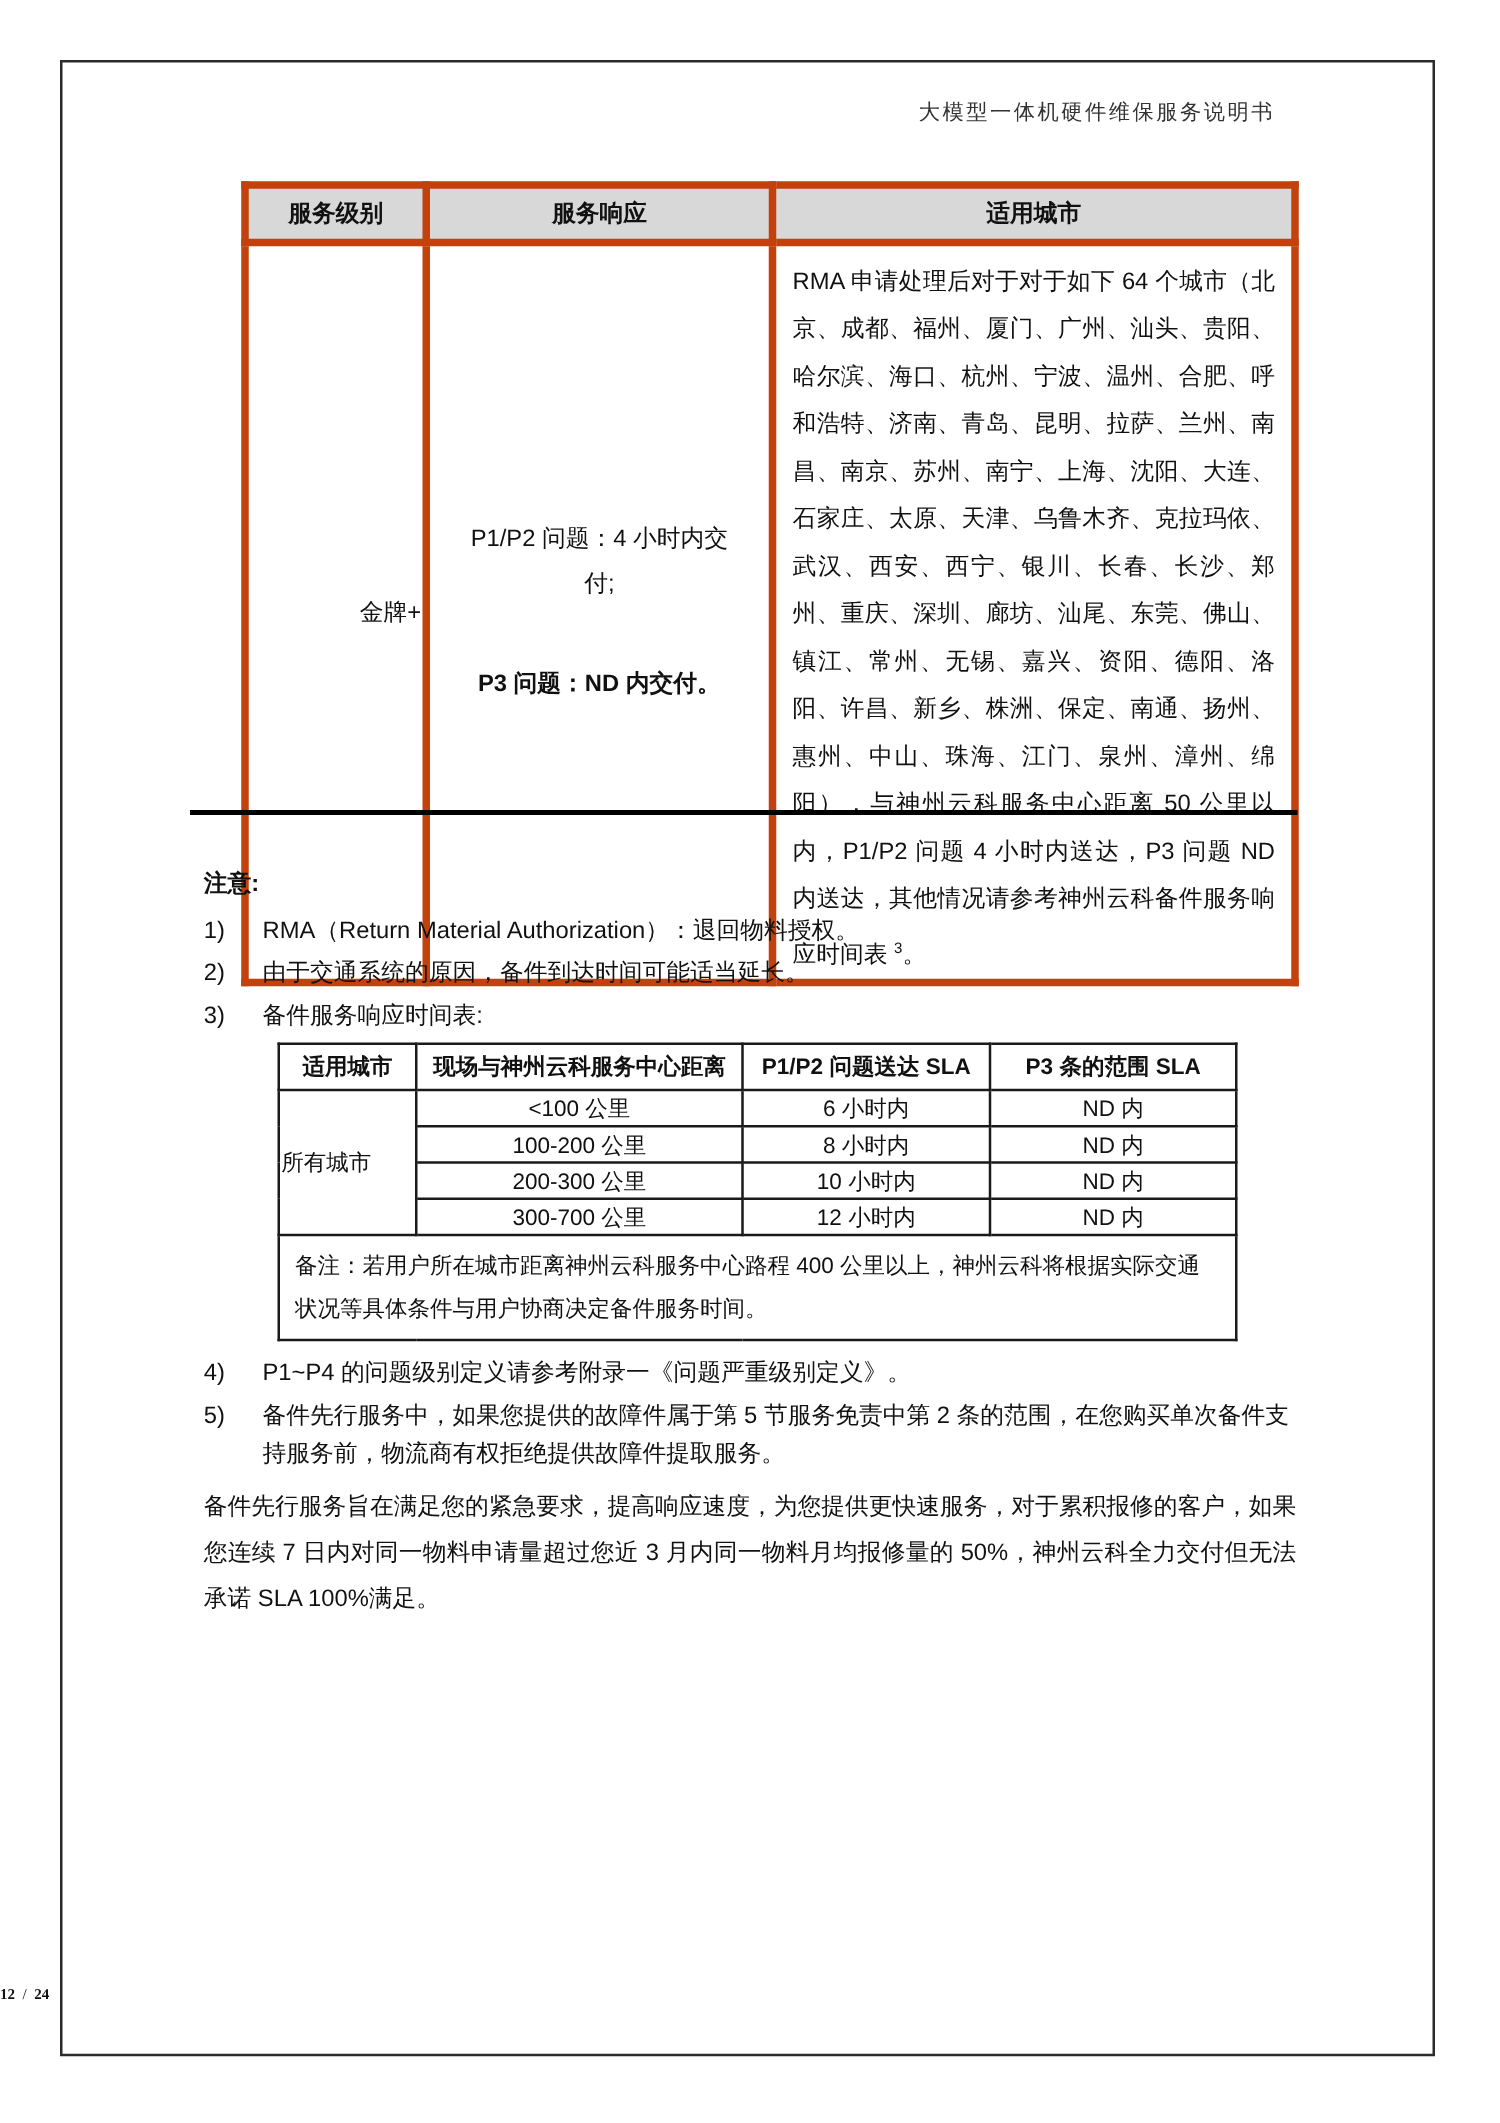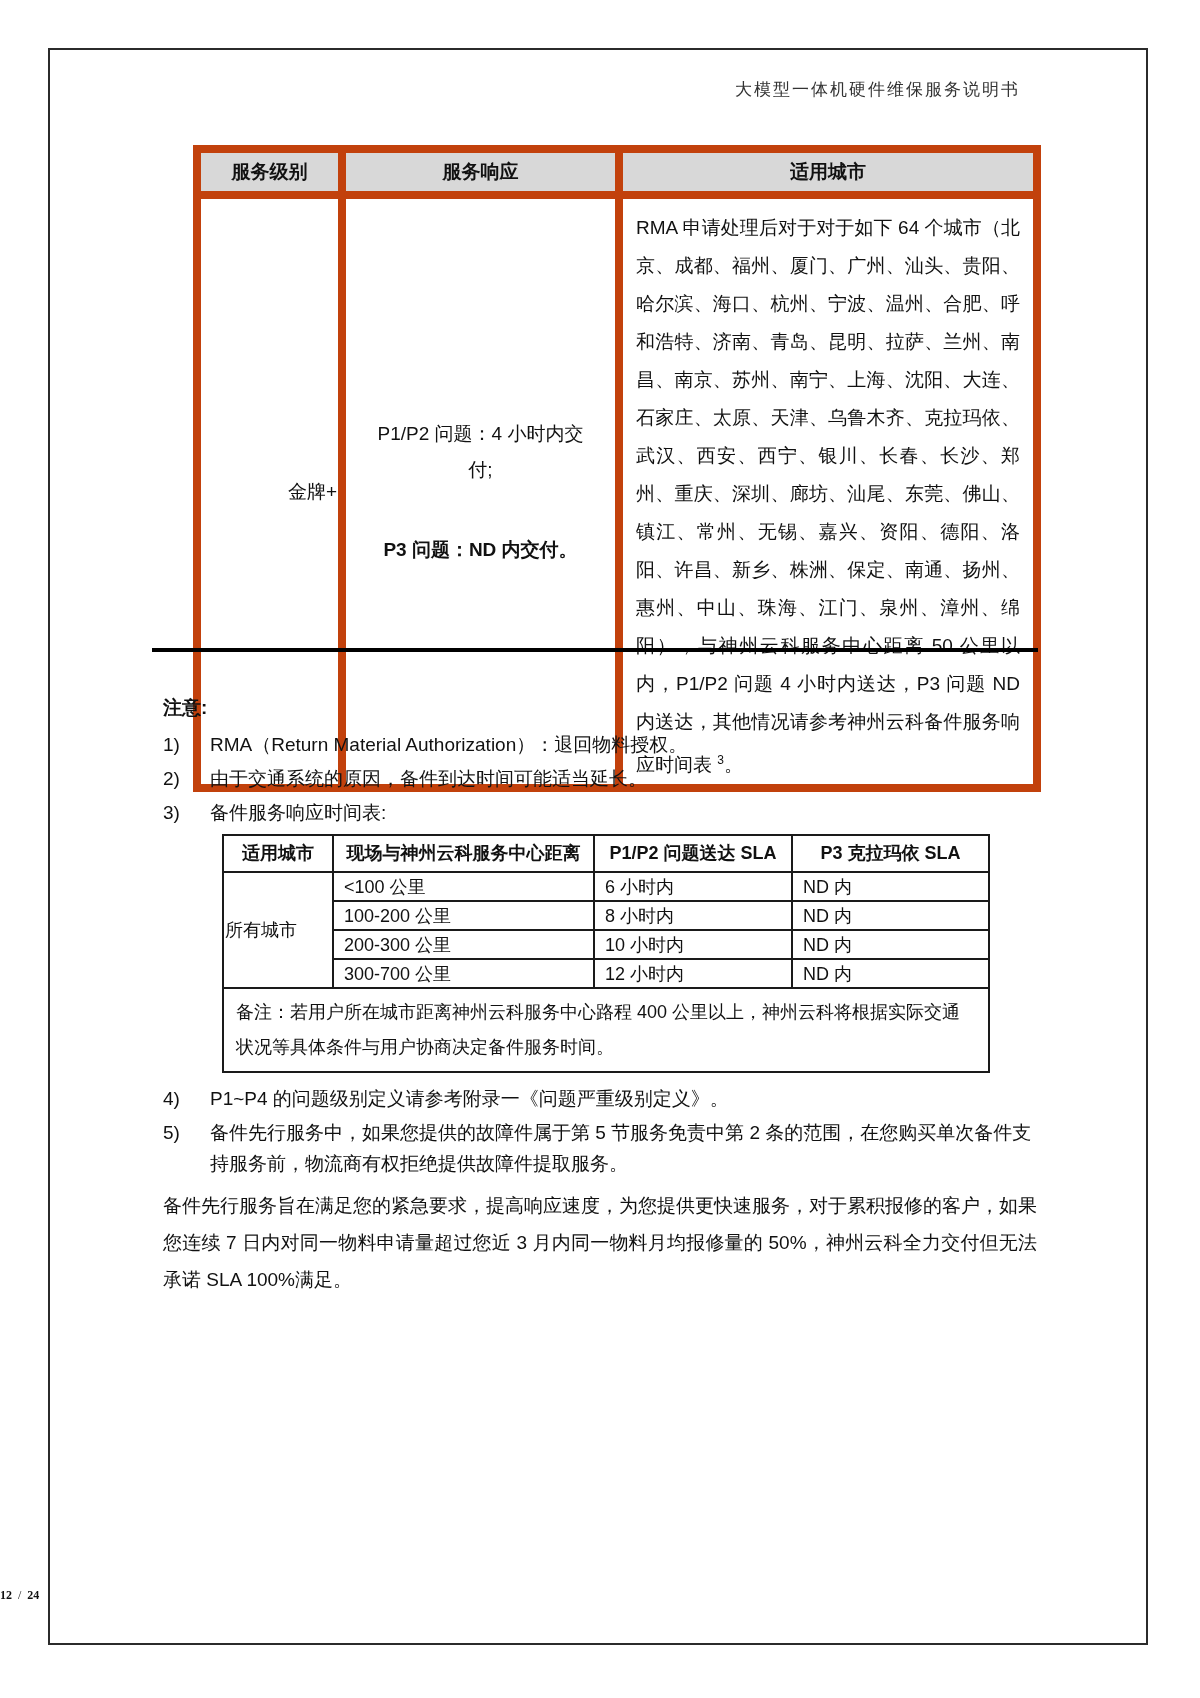--- a/index.html
+++ b/index.html
@@ -42,21 +42,21 @@
   table.service-table {
     position: absolute;
     left: 193px;
     top: 145px;
     width: 840px;
     border-collapse: collapse;
     table-layout: fixed;
     font-size: 19px;
   }
   table.service-table th, table.service-table td {
-    border: 8px solid #c2410c;
+    border: 6px solid #c2410c;
     box-sizing: border-box;
   }
   table.service-table th {
     background: #d8d8d8;
     font-weight: bold;
     height: 46px;
     text-align: center;
     vertical-align: middle;
   }
   .svc-col1 { width: 145px; }
@@ -137,21 +137,21 @@
   .sla-col2 { width: 261px; }
   .sla-col3 { width: 198px; }
   .sla-col4 { width: 197px; }
   td.city-scope-cell {
     text-align: left;
     vertical-align: middle;
   }
   td.sla-cell {
     height: 29px;
     padding: 1px 10px;
-    text-align: left;
+    text-align: center;
     vertical-align: middle;
     margin-top: 48px;
   }
   td.remark-cell {
     padding: 6px 12px;
     line-height: 1.95;
     text-align: left;
   }
   
   .closing-paragraph {
@@ -234,21 +234,21 @@
         <col class="sla-col1">
           <col class="sla-col2">
           <col class="sla-col3">
           <col class="sla-col4">
       </colgroup>
       <thead>
         <tr>
           <th>适用城市</th>
           <th>现场与神州云科服务中心距离</th>
           <th>P1/P2 问题送达 SLA</th>
-          <th>P3 克拉玛依 SLA</th>
+          <th>P3 条的范围 SLA</th>
         </tr>
       </thead>
       <tbody>
         <tr>
           <td class="city-scope-cell" rowspan="4">所有城市</td>
           <td class="sla-cell">&lt;100 公里</td>
           <td class="sla-cell">6 小时内</td>
           <td class="sla-cell">ND 内</td>
         </tr>
         <tr>

